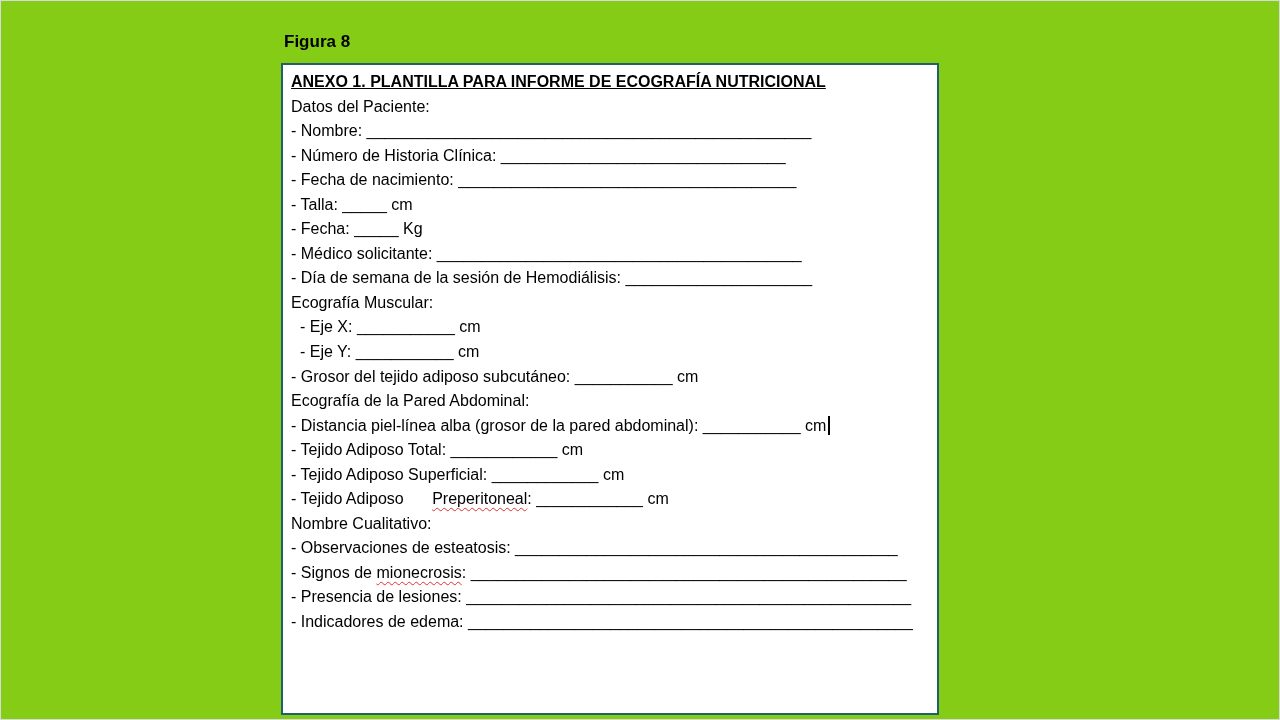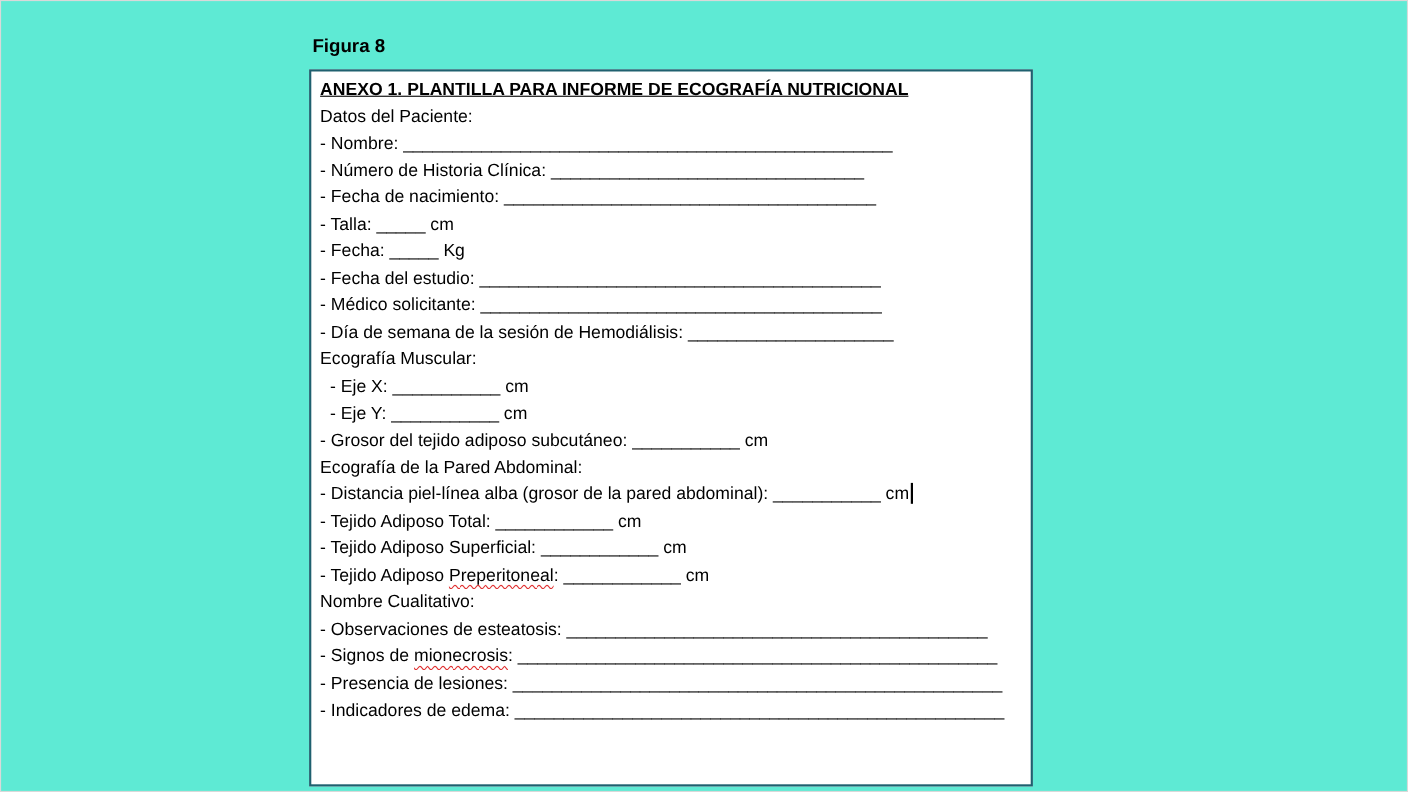--- a/index.html
+++ b/index.html
@@ -1,20 +1,20 @@
 <!DOCTYPE html>
 <html><head>
 <meta charset="utf-8">
 <style>
   html, body { margin: 0; padding: 0; background: #ffffff; }
   .slide {
     position: relative;
     width: 1280px;
     height: 720px;
-    background: #5eead4;
+    background: #84cc16;
     border: 1px solid #d9d9d9;
     box-sizing: border-box;
     font-family: "Liberation Sans", "DejaVu Sans", sans-serif;
     color: #000000;
     overflow: hidden;
   }
   .figure-label {
     position: absolute;
     left: 283px;
     top: 31px;
@@ -69,32 +69,31 @@
 
   <div class="form-box" style="border-color: rgb(31, 96, 111);">
     <div class="line title">ANEXO 1. PLANTILLA PARA INFORME DE ECOGRAFÍA NUTRICIONAL</div>
     <div>
         <div class="line">Datos del Paciente:</div>
         <div class="line">- Nombre: __________________________________________________</div>
         <div class="line">- Número de Historia Clínica: ________________________________</div>
         <div class="line">- Fecha de nacimiento: ______________________________________</div>
         <div class="line">- Talla: _____ cm</div>
         <div class="line">- Fecha: _____ Kg</div>
-        <div class="line">- Fecha del estudio: _________________________________________</div>
         <div class="line">- Médico solicitante: _________________________________________</div>
         <div class="line">- Día de semana de la sesión de Hemodiálisis: _____________________</div>
         <div class="line">Ecografía Muscular:</div>
         <div class="line indent">- Eje X: ___________ cm</div>
         <div class="line indent">- Eje Y: ___________ cm</div>
         <div class="line">- Grosor del tejido adiposo subcutáneo: ___________ cm</div>
         <div class="line">Ecografía de la Pared Abdominal:</div>
         <div class="line">- Distancia piel-línea alba (grosor de la pared abdominal): ___________ cm<span class="caret"></span></div>
         <div class="line">- Tejido Adiposo Total: ____________ cm</div>
         <div class="line">- Tejido Adiposo Superficial: ____________ cm</div>
-        <div class="line">- Tejido Adiposo <span class="squiggle" style="text-decoration-color: rgb(224, 49, 49);">Preperitoneal</span>: ____________ cm</div>
+        <div class="line">- Tejido Adiposo <span class="squiggle" style="text-decoration-color: rgb(224, 49, 49); margin-left: 24px;">Preperitoneal</span>: ____________ cm</div>
         <div class="line">Nombre Cualitativo:</div>
         <div class="line">- Observaciones de esteatosis: ___________________________________________</div>
         <div class="line">- Signos de <span class="squiggle" style="text-decoration-color: rgb(224, 49, 49);">mionecrosis</span>: _________________________________________________</div>
         <div class="line">- Presencia de lesiones: __________________________________________________</div>
         <div class="line">- Indicadores de edema: __________________________________________________</div>
       </div>
   </div>
 </div>
 
 </body></html>

